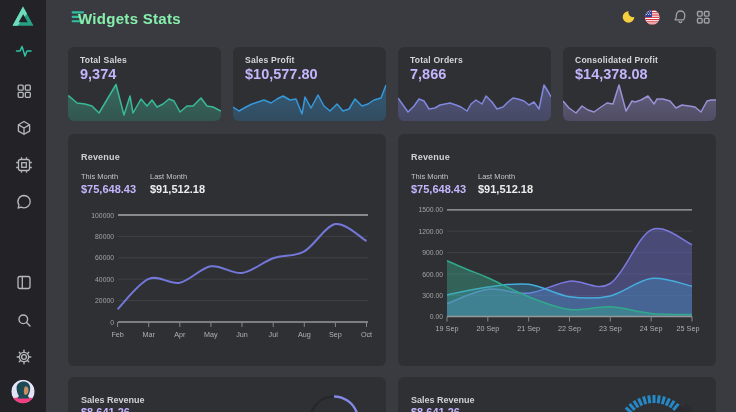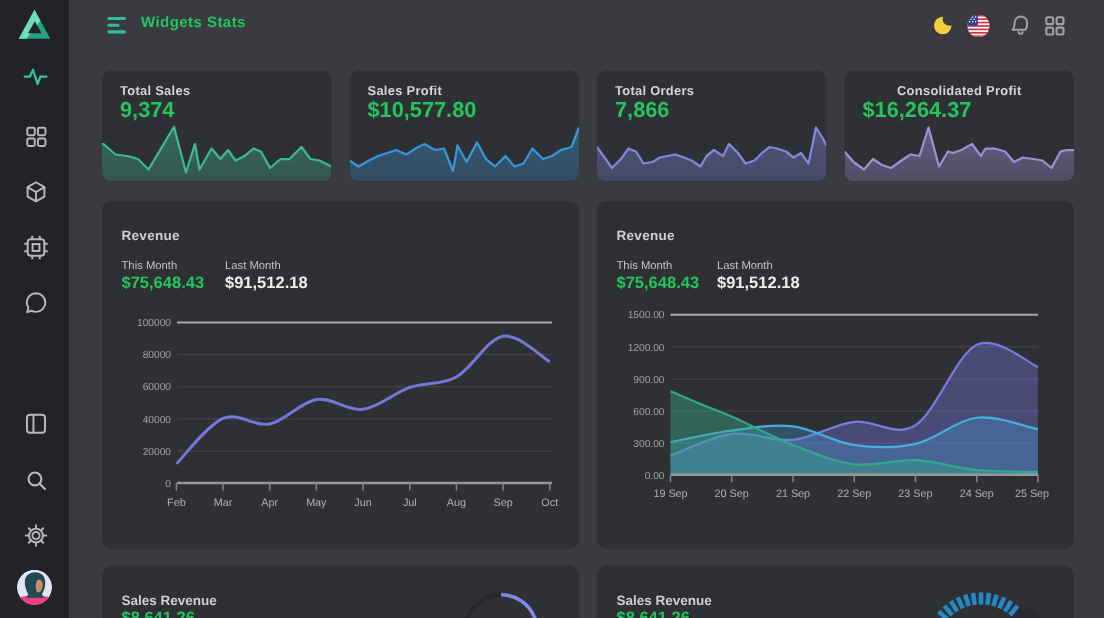--- a/index.html
+++ b/index.html
@@ -1,20 +1,20 @@
 <!DOCTYPE html>
 <html><head>
 <meta charset="utf-8">
 <style>
   html,body{margin:0;padding:0;}
   body{width:736px;height:412px;overflow:hidden;background:#3a3b40;
        font-family:"Liberation Sans",sans-serif;position:relative;}
   .card{position:absolute;background:#2f3034;border-radius:6px;overflow:hidden;}
   .ct{font-size:8.6px;font-weight:bold;color:#d4d5d8;letter-spacing:.2px;}
-  .green{color:#22c55e;}
+  .green{color:#c4b5fd;}
   .abs{position:absolute;}
 </style>
 </head>
 <body>
 
 <div class="abs" style="left:0;top:0;width:46px;height:412px;background:#232327;">
   <svg width="48" height="412" style="position:absolute;left:0;top:0;">
     <defs>
       <linearGradient id="lg" x1="0" y1="0" x2="1" y2="1">
         <stop offset="0" stop-color="#49e2c0"></stop>
@@ -85,21 +85,21 @@
   </svg>
 </div>
 
 <svg class="abs" style="left:64px;top:0px;" width="32" height="30">
   <g fill="#2fbfa0">
     <rect x="7.6" y="11.3" width="12.4" height="2.1" rx="1"></rect>
     <rect x="7.6" y="15.8" width="8" height="2.1" rx="1"></rect>
     <rect x="7.6" y="20.2" width="12.4" height="2.1" rx="1"></rect>
   </g>
 </svg>
-<div class="abs" style="left:94px;top:10px;font-size:10px;font-weight:bold;color:#22c55e;letter-spacing:.3px;">Widgets Stats</div>
+<div class="abs" style="left:78px;top:10px;font-size:15px;font-weight:bold;color:#86efac;letter-spacing:.3px;">Widgets Stats</div>
 
 <svg class="abs" style="left:608px;top:0px;" width="128" height="34">
   <defs>
       <clipPath id="flagc">
         <circle cx="44.3" cy="17.3" r="7.4"></circle>
       </clipPath>
     </defs>
 
   <circle cx="20.5" cy="17" r="5.8" fill="#f6ce3f"></circle>
   <circle cx="25" cy="12.6" r="4.6" fill="#3a3b40"></circle>
@@ -180,22 +180,22 @@
       <stop offset="0" stop-color="#8188dd" stop-opacity=".42"></stop>
           <stop offset="1" stop-color="#8188dd" stop-opacity=".28"></stop>
     </linearGradient>
       </defs>
     <polyline id="sp3" points="0,17 5,24 10,31 16,25 21,18 26,20 31,28 37,27 42,24 47,23 52,22 58,24 63,26 69,30 73,23 78,19 84,23 88,15 94,21 99,28 105,26 110,21 115,17 120,18 126,20 131,24 136,21 141,28 146,4 151,12 153,16" fill="none" stroke="#8187dd" stroke-width="1.5" stroke-linejoin="round"></polyline>
     <polygon points="0,17 5,24 10,31 16,25 21,18 26,20 31,28 37,27 42,24 47,23 52,22 58,24 63,26 69,30 73,23 78,19 84,23 88,15 94,21 99,28 105,26 110,21 115,17 120,18 126,20 131,24 136,21 141,28 146,4 151,12 153,16 153,40 0,40" fill="url(#g3)"></polygon>
   </svg>
 </div>
 
 <div class="card" style="left:563px;top:47px;width:153px;height:74px;">
-  <div class="abs ct" style="left:12px;top:8px;margin-left:23px;">Consolidated Profit</div>
-  <div class="abs green" style="left:12px;top:19px;font-size:14.5px;font-weight:bold;">$16,264.37</div>
+  <div class="abs ct" style="left:12px;top:8px;">Consolidated Profit</div>
+  <div class="abs green" style="left:12px;top:19px;font-size:14.5px;font-weight:bold;">$14,378.08</div>
   <svg class="abs" style="left:0;bottom:0;" width="153" height="40">
     <defs>
         <linearGradient id="g4" x1="0" y1="0" x2="0" y2="1">
       <stop offset="0" stop-color="#9a8fd0" stop-opacity=".5"></stop>
           <stop offset="1" stop-color="#9a8fd0" stop-opacity=".3"></stop>
     </linearGradient>
       </defs>
     <polyline id="sp4" points="0,20 6,27 13,32 19,25 25,29 31,31 38,26 44,22 50,23 56,4 63,30 69,20 72,21 78,19 85,15 91,23 94,18 100,18 107,20 113,27 119,24 126,25 132,26 138,31 144,20 148,19 153,19" fill="none" stroke="#9a90d6" stroke-width="1.5" stroke-linejoin="round"></polyline>
     <polygon points="0,20 6,27 13,32 19,25 25,29 31,31 38,26 44,22 50,23 56,4 63,30 69,20 72,21 78,19 85,15 91,23 94,18 100,18 107,20 113,27 119,24 126,25 132,26 138,31 144,20 148,19 153,19 153,40 0,40" fill="url(#g4)"></polygon>
   </svg>

